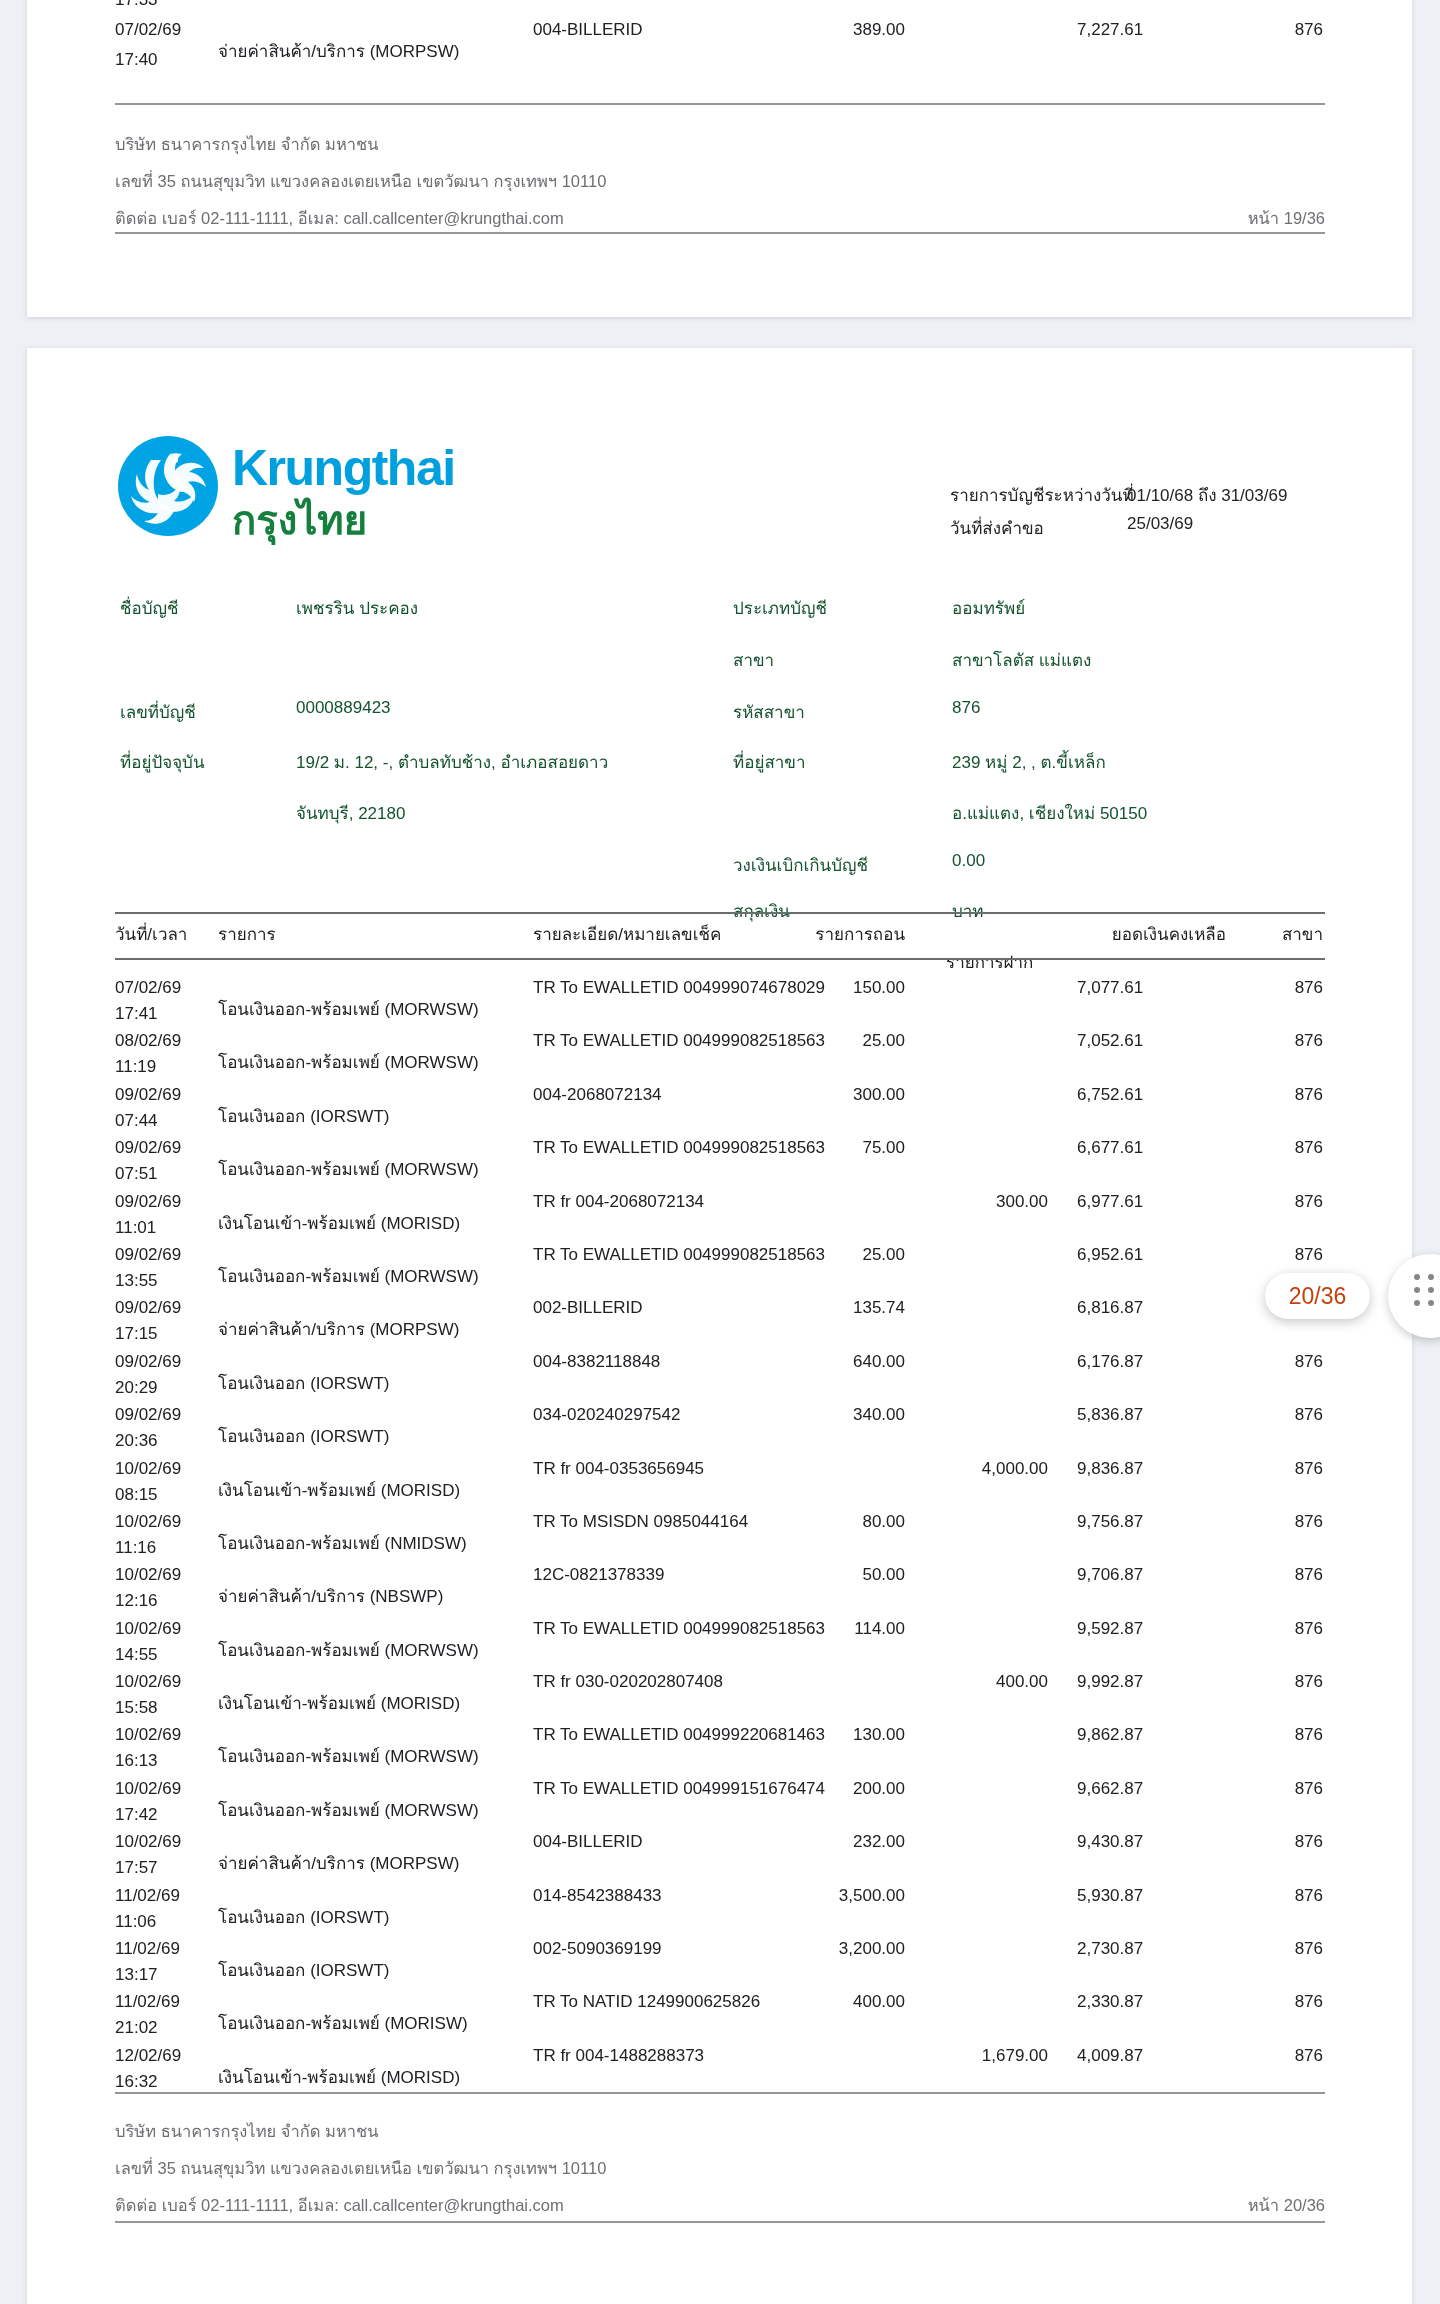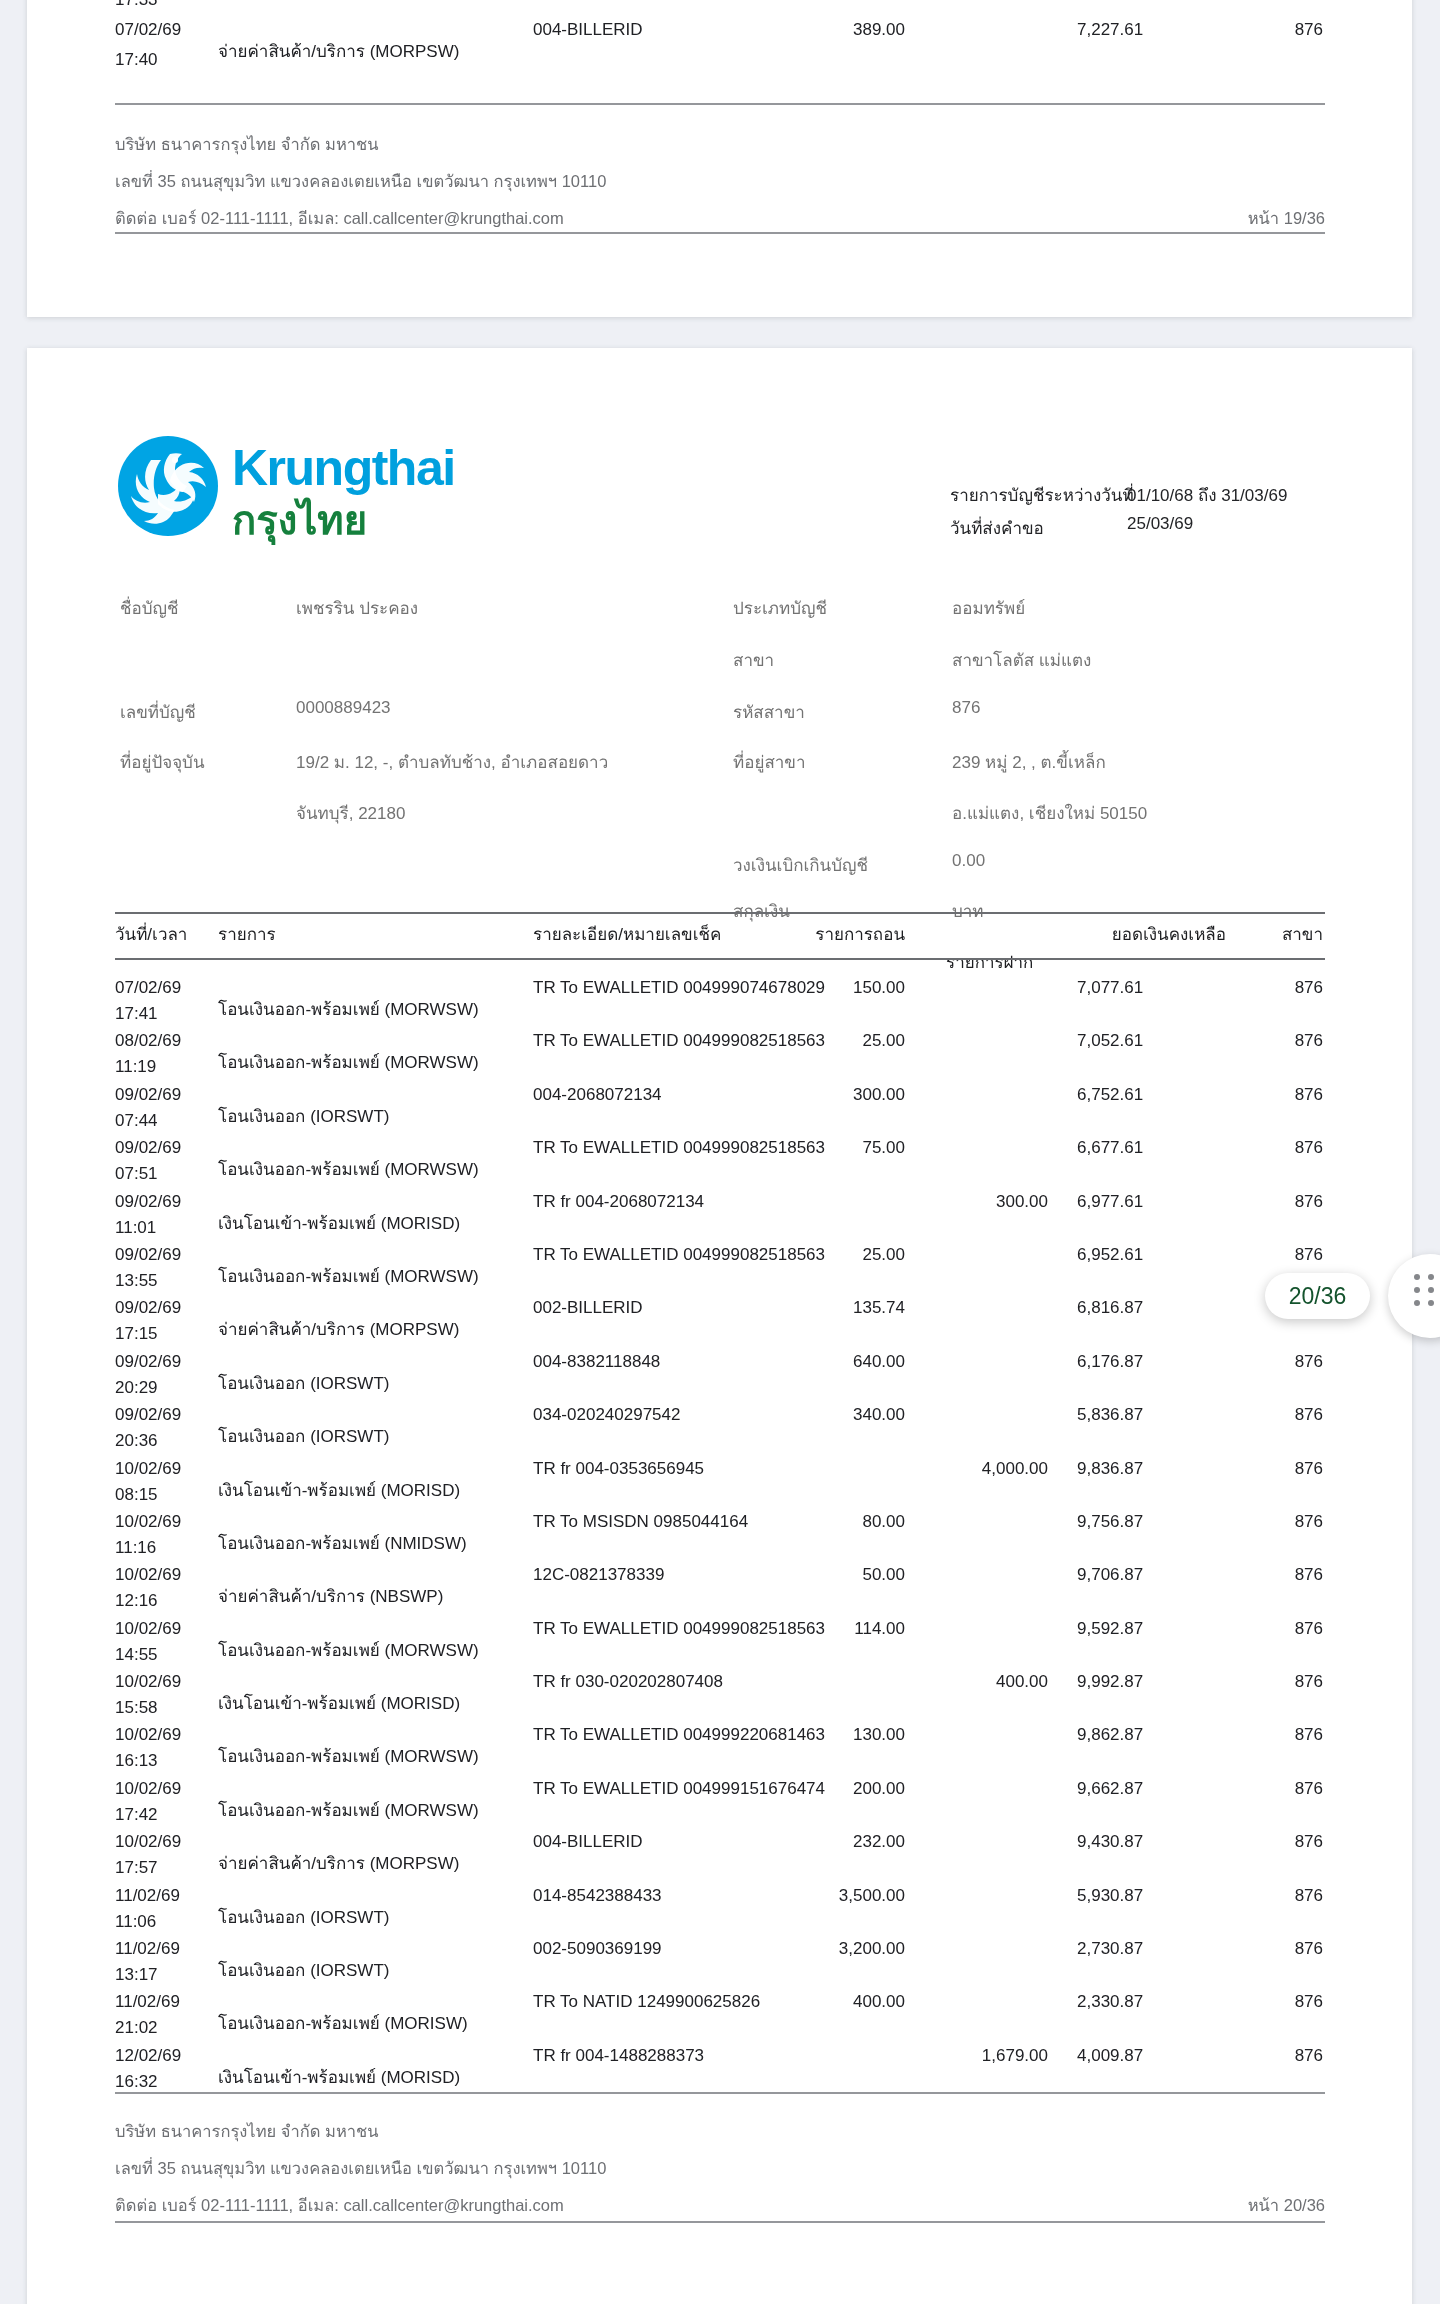--- a/index.html
+++ b/index.html
@@ -53,28 +53,28 @@
   .logo-circle{position:absolute;left:91px;top:88px;width:100px;height:100px;}
   .wm-latin{position:absolute;left:205px;top:95px;font-size:50px;font-weight:bold;
             letter-spacing:-1.5px;color:#00a0de;line-height:1;}
   .wm-thai{position:absolute;left:205px;top:152px;font-size:40px;font-weight:bold;
            color:#15803d;line-height:1;}
   .doc-title{position:absolute;left:923px;top:78px;font-size:34px;font-weight:500;color:#2a2b2f;}
   .hlabel{position:absolute;font-size:17px;color:#232427;white-space:nowrap;}
   .hvalue{position:absolute;font-size:17px;color:#232427;white-space:nowrap;}
 
   
-  .acct{position:absolute;font-size:17px;color:#737373;white-space:nowrap;}
+  .acct{position:absolute;font-size:17px;color:#14532d;white-space:nowrap;}
 
   
   .page-pill{
     position:absolute;left:1265px;top:1273px;width:105px;height:46px;border-radius:23px;
     background:#fff;box-shadow:0 3px 12px rgba(0,0,0,.22);
     display:flex;align-items:center;justify-content:center;
-    font-size:23px;color:#14532d;z-index:5;
+    font-size:23px;color:#c2410c;z-index:5;
   }
   .scroll-handle{
     position:absolute;left:1388px;top:1254px;width:84px;height:84px;border-radius:50%;
     background:#fff;box-shadow:0 3px 10px rgba(0,0,0,.2);z-index:5;
   }
   .dots{position:absolute;left:26px;top:20px;width:22px;height:42px;
         display:grid;grid-template-columns:6px 6px;grid-template-rows:6px 6px 6px;
         column-gap:8px;row-gap:7px;}
   .dots i{display:block;width:6px;height:6px;border-radius:50%;background:#85878b;}
 </style>

